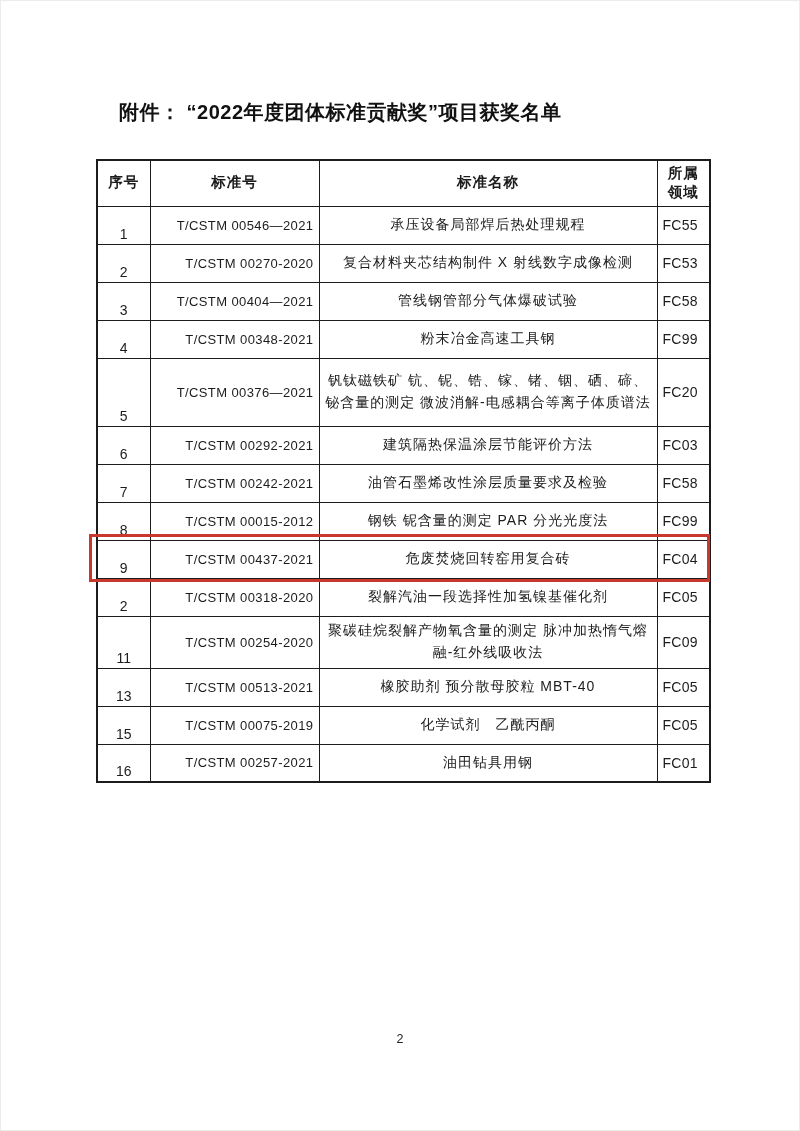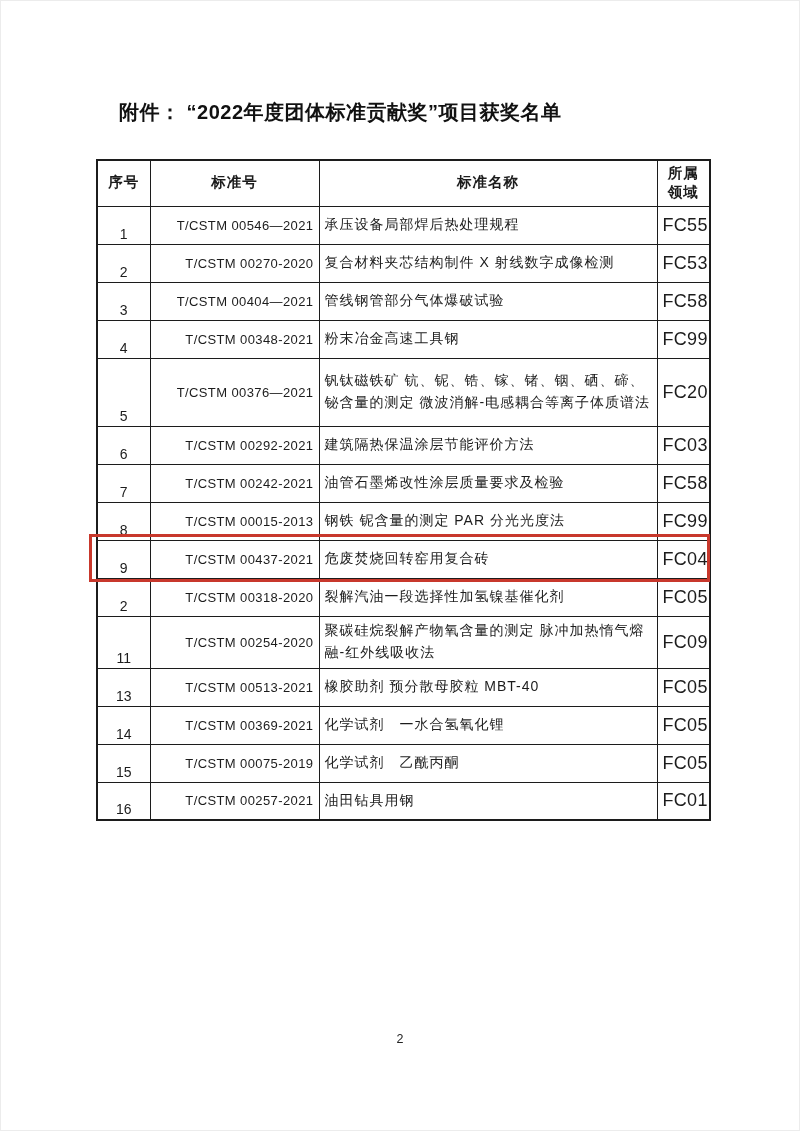--- a/index.html
+++ b/index.html
@@ -63,30 +63,30 @@
     font-size: 14px;
   }
   td.c-no {
     text-align: right;
     vertical-align: middle;
     font-size: 13px;
     letter-spacing: 0.4px;
     white-space: nowrap;
   }
   td.c-name {
-    text-align: left;
+    text-align: center;
     vertical-align: middle;
     font-size: 14px;
     letter-spacing: 1px;
     line-height: 1.55;
   }
   td.c-field {
     text-align: left;
     vertical-align: middle;
-    font-size: 18px;
+    font-size: 14px;
     letter-spacing: 0.3px;
   }
   .highlight-box {
     position: absolute;
     left: -7px;
     width: 621px;
     border: 3px solid #c8382c;
     box-sizing: border-box;
     pointer-events: none;
   }
@@ -161,21 +161,21 @@
     <td class="c-field">FC03</td>
   </tr>
           <tr>
     <td class="c-idx">7</td>
     <td class="c-no">T/CSTM 00242-2021</td>
     <td class="c-name">油管石墨烯改性涂层质量要求及检验</td>
     <td class="c-field">FC58</td>
   </tr>
           <tr>
     <td class="c-idx">8</td>
-    <td class="c-no">T/CSTM 00015-2013</td>
+    <td class="c-no">T/CSTM 00015-2012</td>
     <td class="c-name">钢铁 铌含量的测定 PAR 分光光度法</td>
     <td class="c-field">FC99</td>
   </tr>
           <tr class="highlighted">
     <td class="c-idx">9</td>
     <td class="c-no">T/CSTM 00437-2021</td>
     <td class="c-name">危废焚烧回转窑用复合砖</td>
     <td class="c-field">FC04</td>
   </tr>
           <tr>
@@ -190,26 +190,20 @@
     <td class="c-name">聚碳硅烷裂解产物氧含量的测定 脉冲加热惰气熔融-红外线吸收法</td>
     <td class="c-field">FC09</td>
   </tr>
           <tr>
     <td class="c-idx">13</td>
     <td class="c-no">T/CSTM 00513-2021</td>
     <td class="c-name">橡胶助剂 预分散母胶粒 MBT-40</td>
     <td class="c-field">FC05</td>
   </tr>
           <tr>
-    <td class="c-idx">14</td>
-    <td class="c-no">T/CSTM 00369-2021</td>
-    <td class="c-name">化学试剂　一水合氢氧化锂</td>
-    <td class="c-field">FC05</td>
-  </tr>
-          <tr>
     <td class="c-idx">15</td>
     <td class="c-no">T/CSTM 00075-2019</td>
     <td class="c-name">化学试剂　乙酰丙酮</td>
     <td class="c-field">FC05</td>
   </tr>
           <tr>
     <td class="c-idx">16</td>
     <td class="c-no">T/CSTM 00257-2021</td>
     <td class="c-name">油田钻具用钢</td>
     <td class="c-field">FC01</td>

